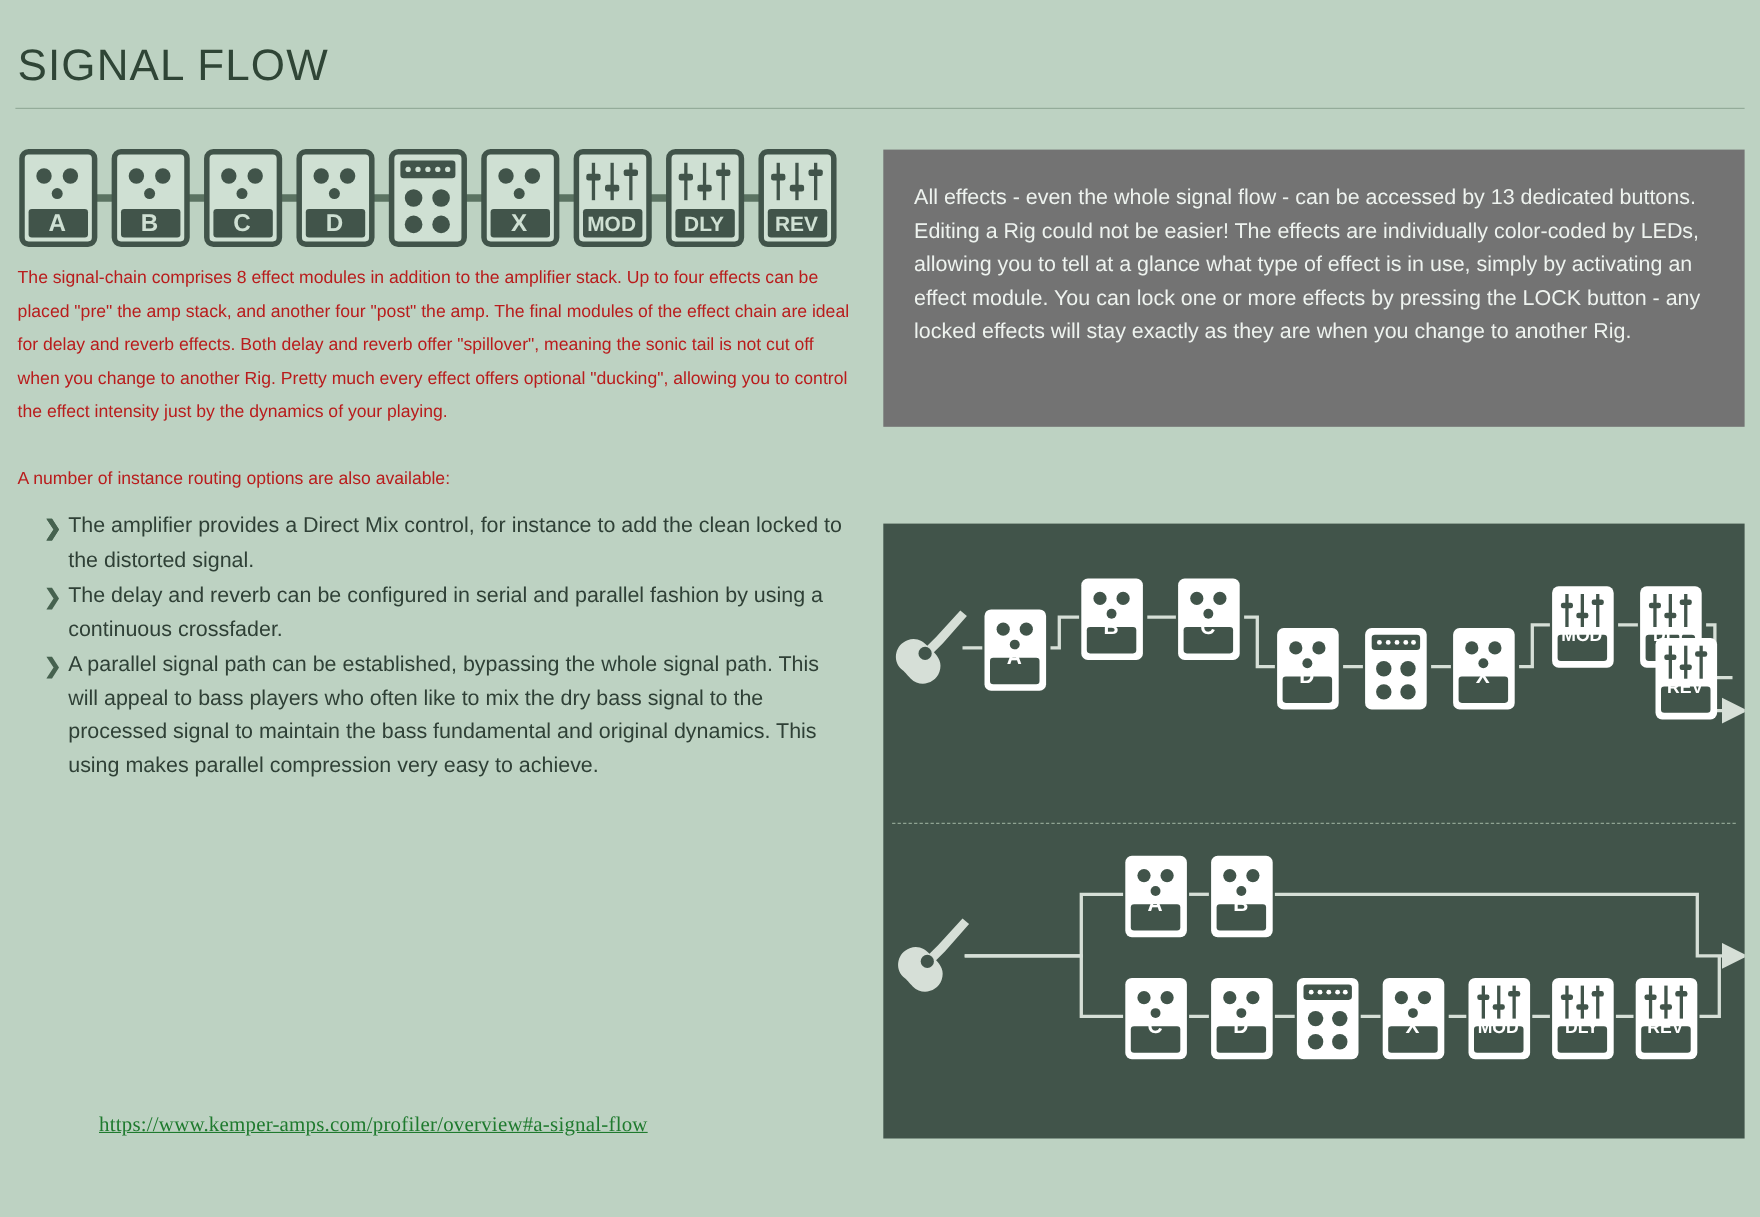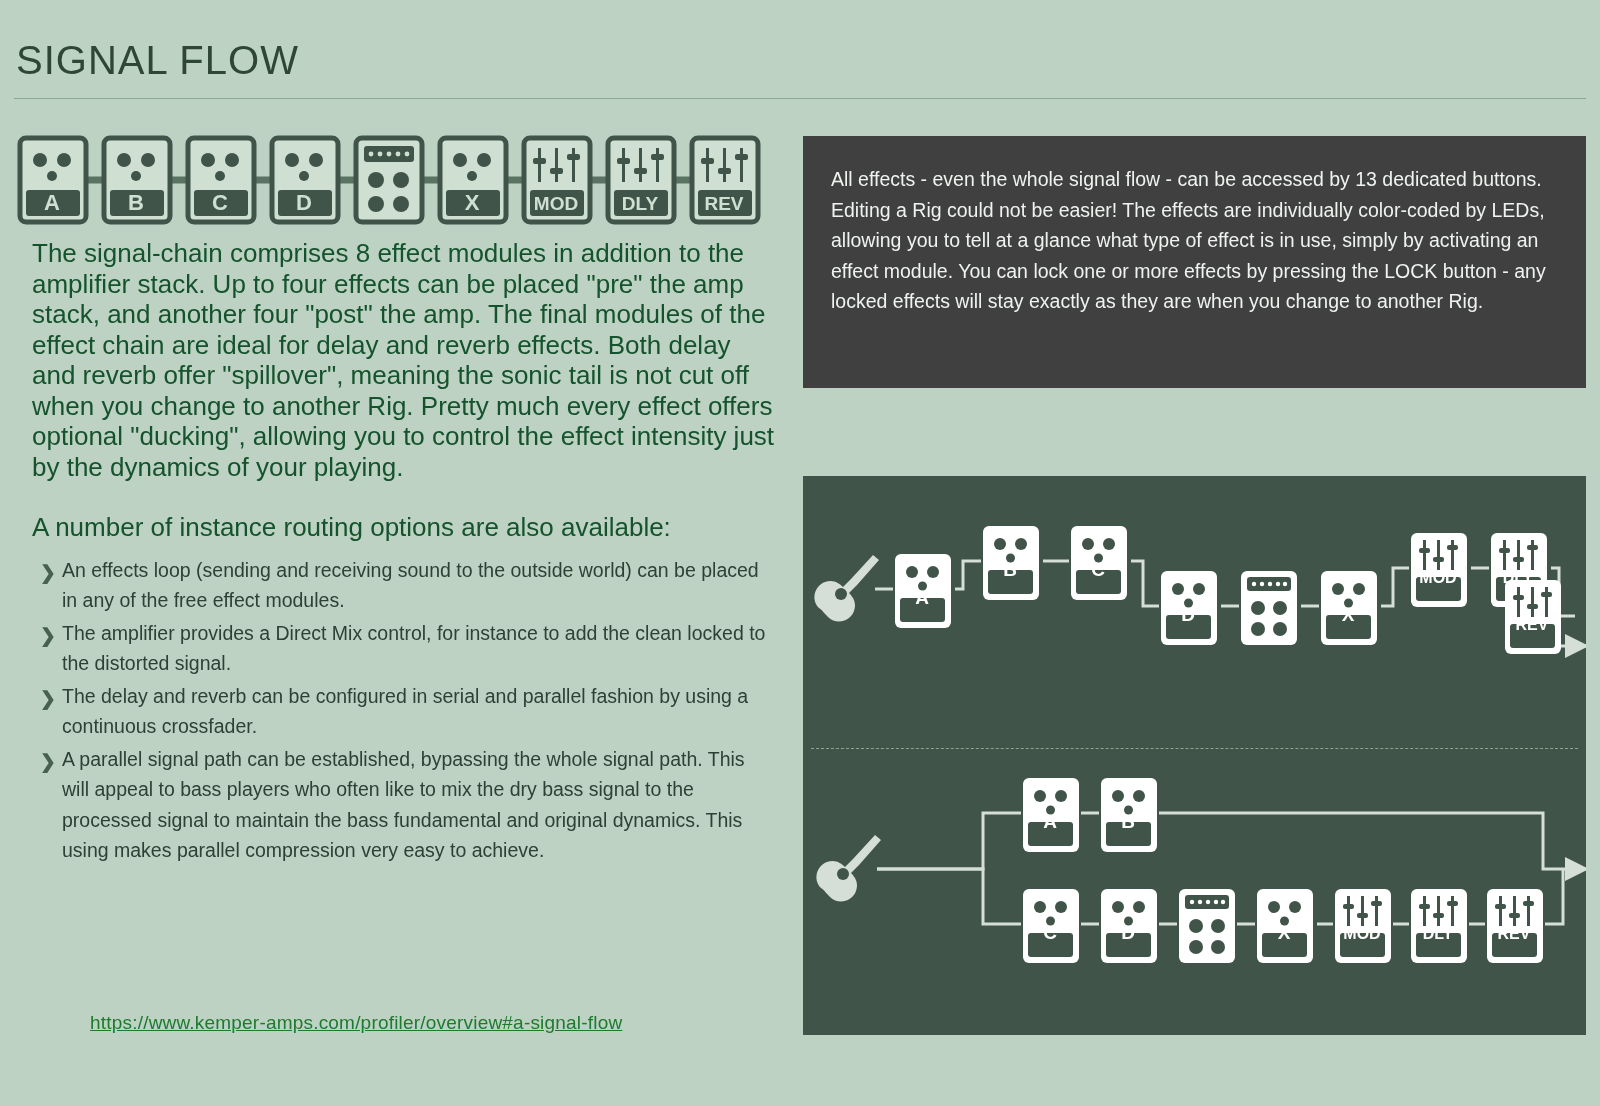--- a/index.html
+++ b/index.html
@@ -24,47 +24,47 @@
     background:#8fa896;
   }
 
   
   .left-col { position:absolute; left:16px; top:132px; width:760px; }
 
   .chainstrip { position:relative; width:760px; height:96px; }
   .chainstrip svg { display:block; }
 
   .para {
-    font-size:26px; line-height:30.5px; color:#14532d;
-    margin:10px 0 0 16px;
+    font-size:16px; line-height:30.5px; color:#b91c1c;
+    margin:10px 0 0 0;
   }
   .para.second { margin-top:30px; }
 
   ul.bullets { list-style:none; margin:12px 0 0 0; padding:0; }
   ul.bullets li {
     position:relative;
     padding-left:46px;
     font-size:19.5px; line-height:30.5px;
     color:#2f4036;
     margin-bottom:2px;
   }
   ul.bullets li .chev {
     position:absolute; left:24px; top:3px;
     color:#46624f; font-size:19px; font-weight:700;
   }
 
   .url {
     position:absolute; left:90px; top:1012px;
-    font-size:19px; color:#1f7a2e; letter-spacing:0.2px;
+    font-size:19px; color:#1f7a2e; letter-spacing:0.2px;font-family:Liberation Serif, serif;
   }
 
   
   .panel-text {
     position:absolute; left:803px; top:136px; width:783px; height:252px;
-    background:#404040; color:#eef3ef;
+    background:#737373; color:#eef3ef;
     padding:28px 30px 20px 28px;
     font-size:19.5px; line-height:30.5px;
   }
 
   .panel-diagram {
     position:absolute; left:803px; top:476px; width:783px; height:559px;
     background:#41544a;
   }
   .panel-diagram .divider {
     position:absolute; left:8px; top:272px; width:767px; height:0;
@@ -163,21 +163,21 @@
             <use href="#slider-s" x="674" y="4"></use>
             <text x="708" y="78" font-family="Liberation Sans, sans-serif" font-size="19" font-weight="700" fill="#cfe0d3" text-anchor="middle">REV</text>
           </g>
       </svg>
     </div>
 
     <p class="para">The signal-chain comprises 8 effect modules in addition to the amplifier stack. Up to four effects can be placed "pre" the amp stack, and another four "post" the amp. The final modules of the effect chain are ideal for delay and reverb effects. Both delay and reverb offer "spillover", meaning the sonic tail is not cut off when you change to another Rig. Pretty much every effect offers optional "ducking", allowing you to control the effect intensity just by the dynamics of your playing.</p>
     <p class="para second">A number of instance routing options are also available:</p>
 
     <ul class="bullets">
-      <li><span class="chev">❯</span><span>An effects loop (sending and receiving sound to the outside world) can be placed in any of the free effect modules.</span></li>
+      <li><span class="chev">❯</span></li>
       <li><span class="chev">❯</span><span>The amplifier provides a Direct Mix control, for instance to add the clean locked to the distorted signal.</span></li>
       <li><span class="chev">❯</span><span>The delay and reverb can be configured in serial and parallel fashion by using a continuous crossfader.</span></li>
       <li><span class="chev">❯</span><span>A parallel signal path can be established, bypassing the whole signal path. This will appeal to bass players who often like to mix the dry bass signal to the processed signal to maintain the bass fundamental and original dynamics. This using makes parallel compression very easy to achieve.</span></li>
     </ul>
   </div>
 
   <a class="url" href="#">https://www.kemper-amps.com/profiler/overview#a-signal-flow</a>
 
   <div class="panel-text">
     <span>All effects - even the whole signal flow - can be accessed by 13 dedicated buttons. Editing a Rig could not be easier! The effects are individually color-coded by LEDs, allowing you to tell at a glance what type of effect is in use, simply by activating an effect module. You can lock one or more effects by pressing the LOCK button - any locked effects will stay exactly as they are when you change to another Rig.</span>

